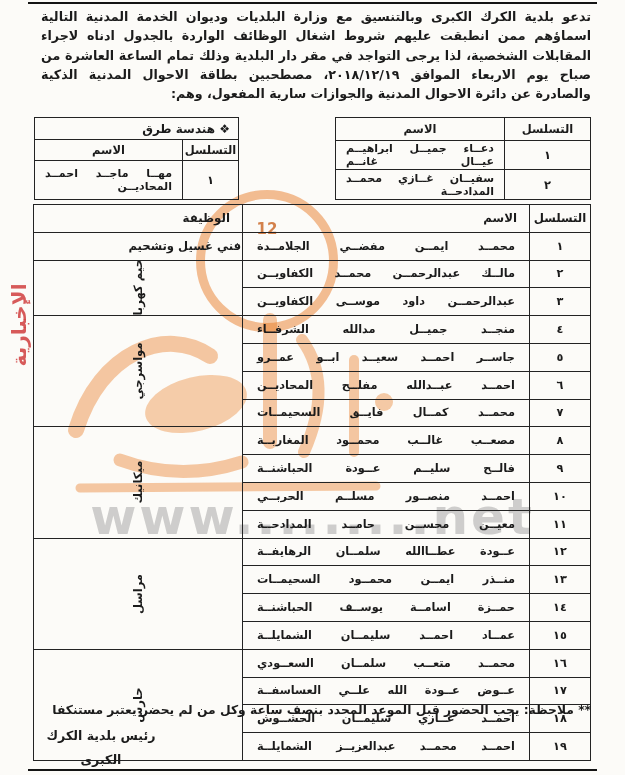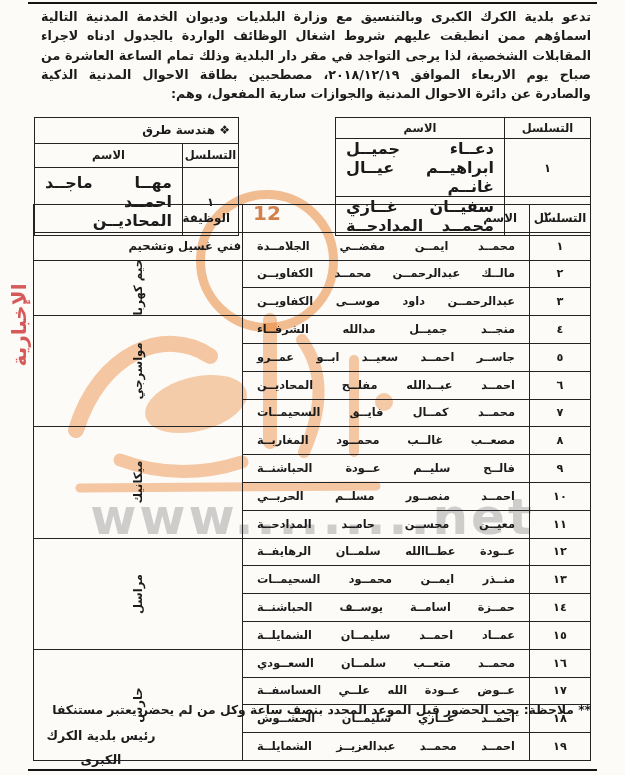--- a/index.html
+++ b/index.html
@@ -12,40 +12,40 @@
 
   .top-line { position:absolute; top:2px; left:28px; right:28px; border-top:2px solid #141414; z-index:1; }
   .bottom-line { position:absolute; top:769px; left:28px; right:28px; border-top:2px solid #141414; z-index:1; }
 
   .intro { top:7px; right:34px; left:34px; font-size:12.7px; line-height:19.3px; text-align:justify;margin-left:7px; }
 
   
   .wm { position:absolute; z-index:0; pointer-events:none; }
   .wm-ring { left:196px; top:190px; width:142px; height:142px; box-sizing:border-box;
              border:9px solid rgba(231,120,34,0.48); border-radius:50%; }
-  .wm-12 { position:absolute; top:2px; left:50%; transform:translateX(-50%);
-           font-size:20px; color:rgba(198,88,18,0.75); }
+  .wm-12 { position:absolute; top:21px; left:50%; transform:translateX(-50%);
+           font-size:15px; color:rgba(198,88,18,0.75); }
   .wm-callig { left:58px; top:282px; }
   .wm-url { top:488px; left:36px; width:553px; direction:ltr; text-align:center;
             font-size:50px; letter-spacing:3px; white-space:nowrap;
             color:rgba(138,138,138,0.40); }
   .wm-red { left:-32px; top:312px; width:104px; height:26px; transform:rotate(-90deg);
             font-size:20px; text-align:center; color:rgba(205,50,50,0.80); }
 
   
   table { border-collapse:collapse; table-layout:fixed; }
   td { border:1px solid #232323; font-weight:bold; overflow:hidden; }
 
   .mini-wrap { top:117px; right:34px; left:34px; display:flex; justify-content:space-between; }
   .mini.buildings { width:255px; }
   .mini.roads { width:204px; }
   .mini td.title { height:21px; font-size:12px; text-align:right; padding:0 8px 0 0; }
   .mini td.head { height:18px; font-size:11.5px; text-align:center; }
   .mini td.serial { text-align:center; font-size:11.5px; }
-  .mini td.name { font-size:16px; padding:0 10px; text-align:justify; text-align-last:justify; }
+  .mini td.name { font-size:11px; padding:0 10px; text-align:justify; text-align-last:justify; }
   .mini td.row18 { height:18px; }
   .mini td.row36 { height:36px; }
 
   .main { top:204px; right:34px; width:557px; }
   .main td { font-size:11.3px; }
   .main .head { height:23px; font-size:11.8px; }
   .main .head.serial { text-align:center; }
   .main .head.start { padding:0 12px 0 0; }
   .main td.serial { text-align:center; height:24.8px; }
   .main td.name { padding:0 14px; text-align:justify; text-align-last:justify; }

